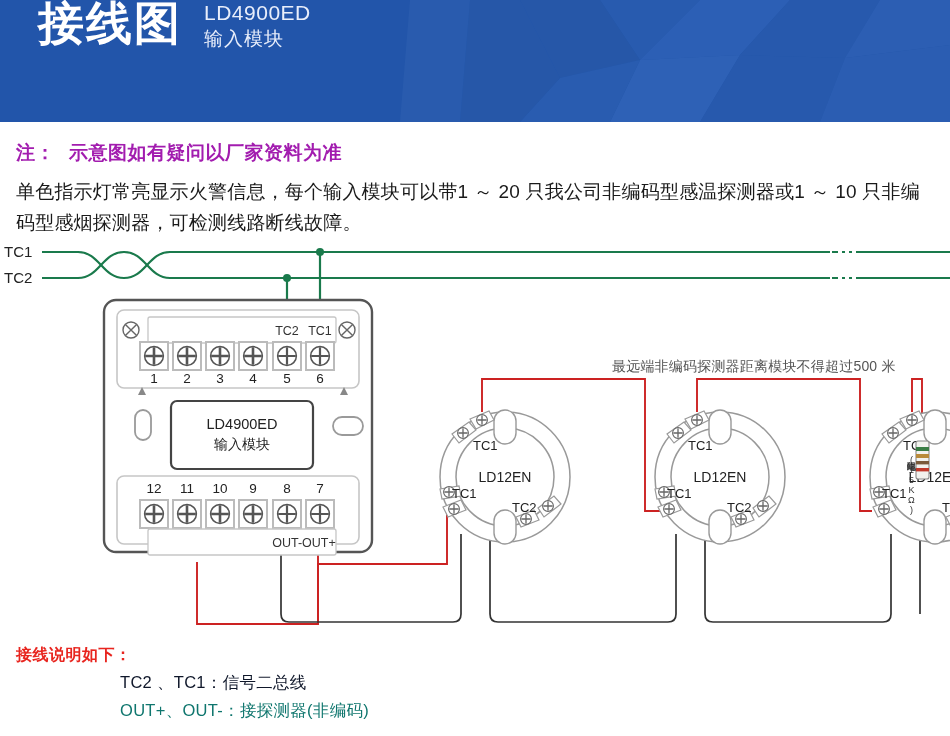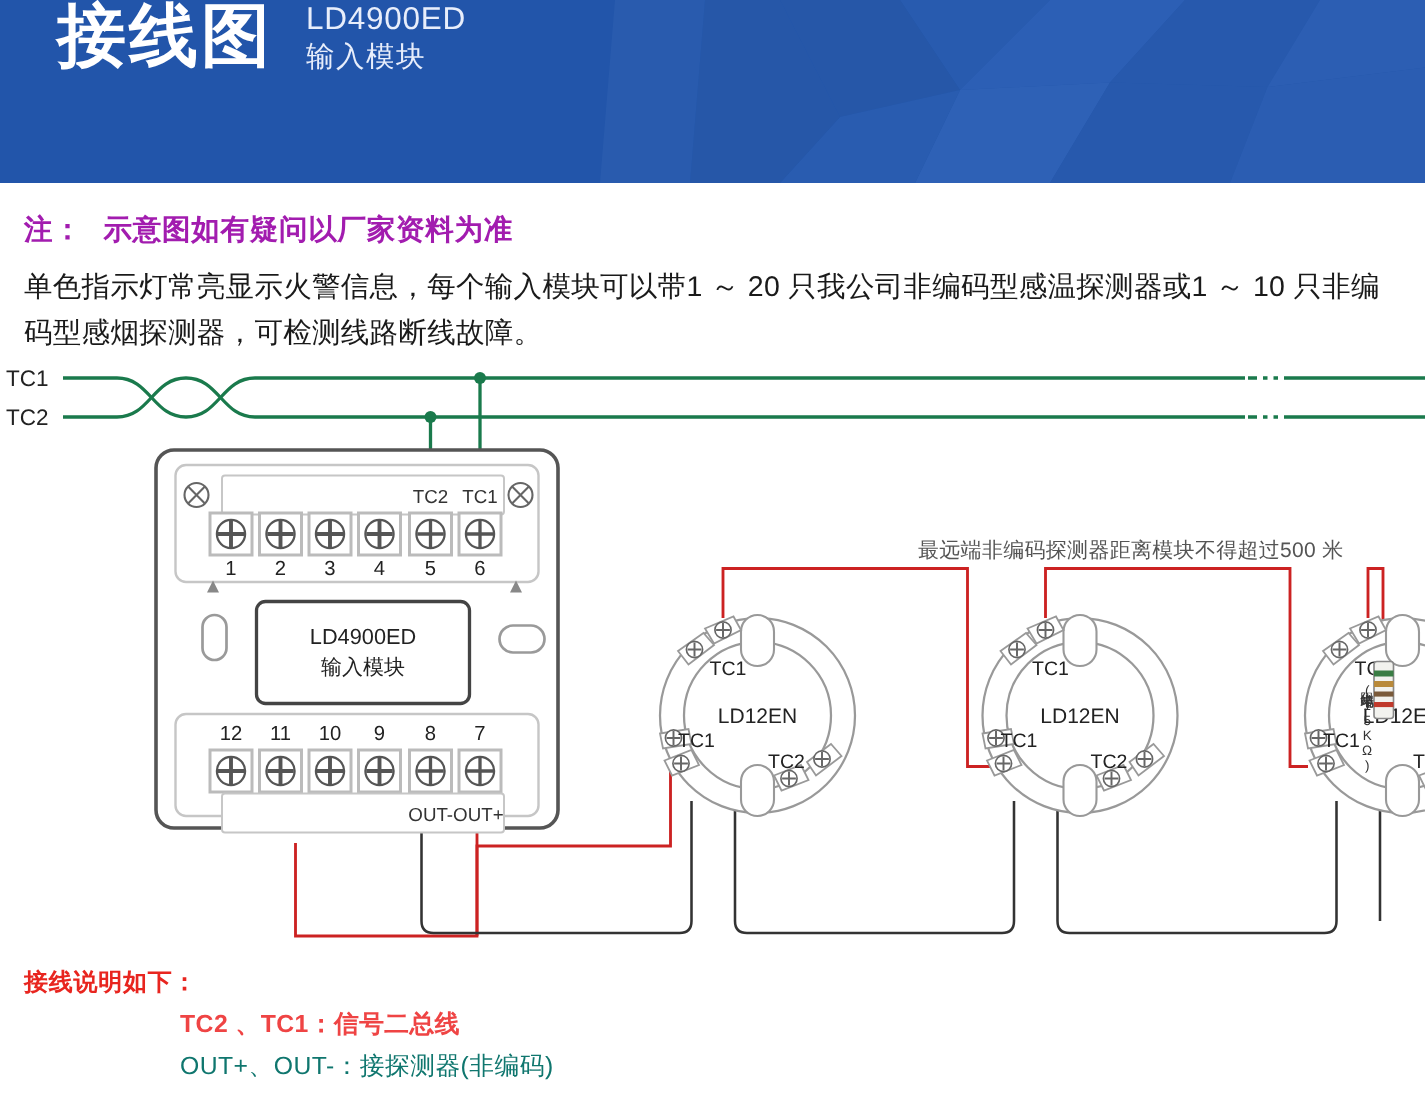--- a/index.html
+++ b/index.html
@@ -41,21 +41,21 @@
   .diagram{position:absolute;left:0;top:234px;width:912px;height:400px;text-decoration:underline;}
   .diagram svg{display:block;}
 
   
   .legend-title{
     position:absolute;left:16px;top:645px;
     color:#e8251f;font-size:16px;font-weight:bold;letter-spacing:.5px;font-family:Liberation Mono, monospace;
   }
   .legend-l1{
     position:absolute;left:120px;top:672px;
-    color:#ef4444;font-size:16.5px;letter-spacing:.3px;font-weight:bold;
+    color:#0f172a;font-size:16.5px;letter-spacing:.3px;
   }
   .legend-l2{
     position:absolute;left:120px;top:700px;
     color:#0f766e;font-size:16.5px;letter-spacing:.3px;
   }
   .dist-note{
     position:absolute;left:572px;top:358px;
     color:#555;font-size:14px;letter-spacing:.2px;white-space:nowrap;margin-left:40px;
   }
   .res-label{

